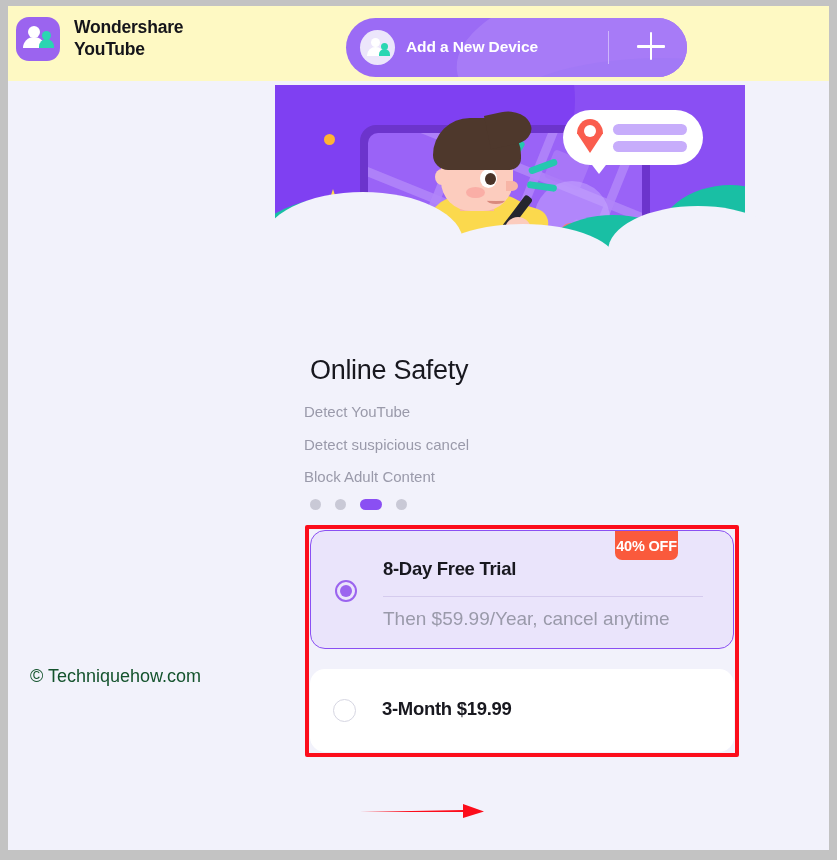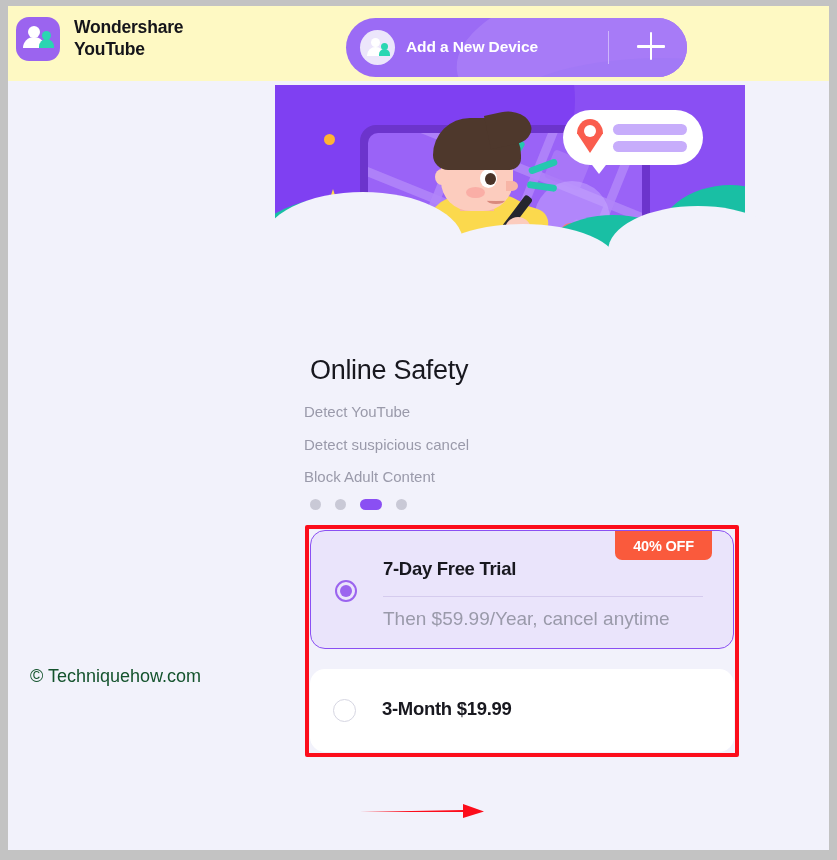--- a/index.html
+++ b/index.html
@@ -281,21 +281,21 @@
   #radio-selected {
     position: absolute; left: 24px; top: 49px; width: 22px; height: 22px;
     border-radius: 50%; border: 2px solid #9b64ef; background: #eae4fb;
   }
   #radio-selected .fill {
     position: absolute; left: 3px; top: 3px; width: 12px; height: 12px;
     border-radius: 50%; background: #9b64ef;
   }
   #badge {
     position: absolute; left: 607px; top: 525px;
-    width: 97px; height: 29px; background: #fa5a3c;
+    width: 63px; height: 29px; background: #fa5a3c;
     border-radius: 0 0 7px 7px;
     color: #ffffff; font-size: 14.5px; font-weight: bold;
     display: flex; align-items: center; justify-content: center;
     letter-spacing: -0.2px;
   }
 
   #plan-alt {
     position: absolute; left: 302px; top: 663px;
     width: 424px; height: 83px;
     background: #ffffff; border-radius: 15px; padding-left: 19px;
@@ -442,21 +442,21 @@
     <div class="dot"></div>
     <div class="dot"></div>
     <div class="dot active"></div>
     <div class="dot"></div>
   </div>
 
   <div id="plan-selected">
     <div id="radio-selected">
       <div class="fill"></div>
     </div>
-    <div id="plan-free-title">7-Day Free Trial</div>
+    <div id="plan-free-title">8-Day Free Trial</div>
     <div id="plan-divider"></div>
     <div id="plan-free-sub">Then $59.99/Year, cancel anytime</div>
   </div>
   <div id="badge">40% OFF</div>
 
   <div id="plan-alt">
     <div id="radio-unselected"></div>
     <div id="plan-month-title">3-Month $19.99</div>
   </div>
 

